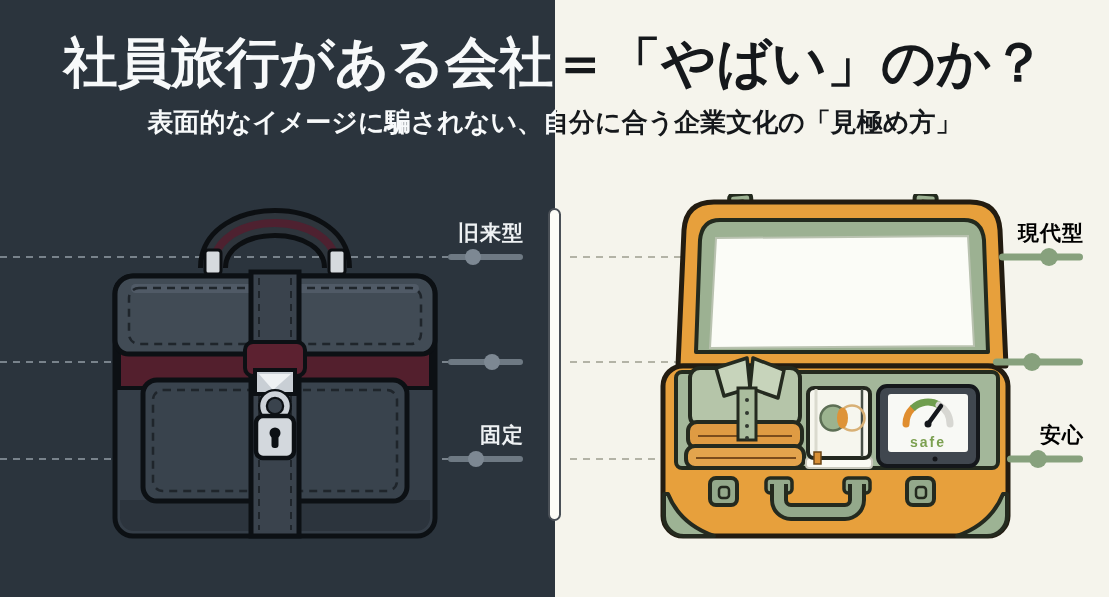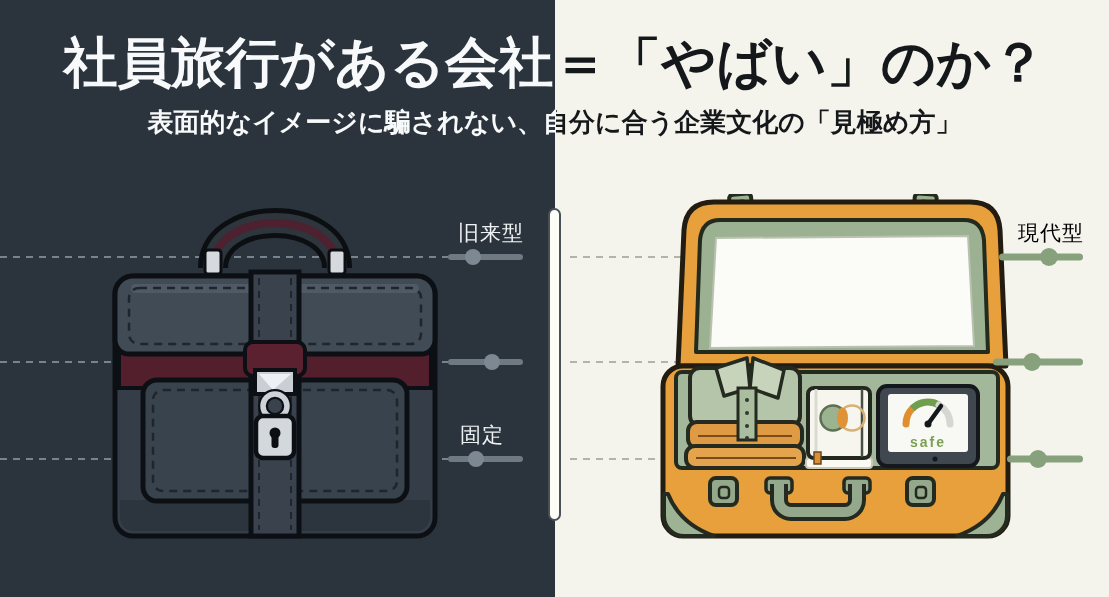--- a/index.html
+++ b/index.html
@@ -23,21 +23,21 @@
 
   
   .slider{position:absolute;height:20px;z-index:3;}
   .slider .track{position:absolute;left:0;right:0;top:50%;transform:translateY(-50%);border-radius:4px;}
   .slider-l .track{height:6px;background:#6e7983;}
   .slider-r .track{height:7px;background:#87a17d;}
   .slider .knob{position:absolute;top:50%;transform:translate(-50%,-50%);border-radius:50%;}
   .slider-l .knob{width:16px;height:16px;background:#7d8893;}
   .slider-r .knob{width:18px;height:18px;background:#87a17d;}
 
-  .slider-label{position:absolute;width:140px;text-align:right;font-size:21px;font-weight:400;
+  .slider-label{position:absolute;width:140px;text-align:right;font-size:21px;font-weight:700;
     letter-spacing:1px;line-height:26px;z-index:3;}
   .lab-l{color:#eef1f3;}
   .lab-r{color:#000000;}
 
   
   .divider{position:absolute;left:548px;top:208px;width:13px;height:313px;border-radius:8px;
     background:#fdfdf8;border:2px solid #4a5057;box-sizing:border-box;z-index:4;}
 
   
   .title-wrap{position:absolute;left:0;right:0;top:26px;height:80px;z-index:5;}
@@ -166,35 +166,36 @@
 
   <div class="slider-label lab-l" style="left:384px;top:220px">旧来型</div>
   <div class="slider slider-l" style="left:448px;top:247px;width:75px">
     <div class="track"></div>
     <div class="knob" style="left: 33%;"></div>
   </div>
   <div class="slider slider-l" style="left:448px;top:352px;width:75px">
     <div class="track"></div>
     <div class="knob" style="left: 59%;"></div>
   </div>
-  <div class="slider-label lab-l" style="left:364px;top:422px">固定</div>
+  <div class="slider-label lab-l" style="left:384px;top:422px">固定</div>
   <div class="slider slider-l" style="left:448px;top:449px;width:75px">
     <div class="track"></div>
     <div class="knob" style="left: 37%;"></div>
   </div>
 
   <div class="slider-label lab-r" style="left:944px;top:220px">現代型</div>
   <div class="slider slider-r" style="left:999px;top:247px;width:84px">
     <div class="track"></div>
     <div class="knob" style="left: 60%;"></div>
   </div>
   <div class="slider slider-r" style="left:993px;top:352px;width:90px">
     <div class="track"></div>
     <div class="knob" style="left: 43%;"></div>
   </div>
+  <div class="slider-label lab-r" style="left:944px;top:422px">安心</div>
   <div class="slider slider-r" style="left:1007px;top:449px;width:76px">
     <div class="track"></div>
     <div class="knob" style="left: 41%;"></div>
   </div>
 
   <div class="divider"></div>
 
   <div class="title-wrap">
     <h1 class="txt-copy title-copy copy-white">社員旅行がある会社＝「やばい」のか？</h1>
     <h1 class="txt-copy title-copy copy-dark">社員旅行がある会社＝「やばい」のか？</h1>

